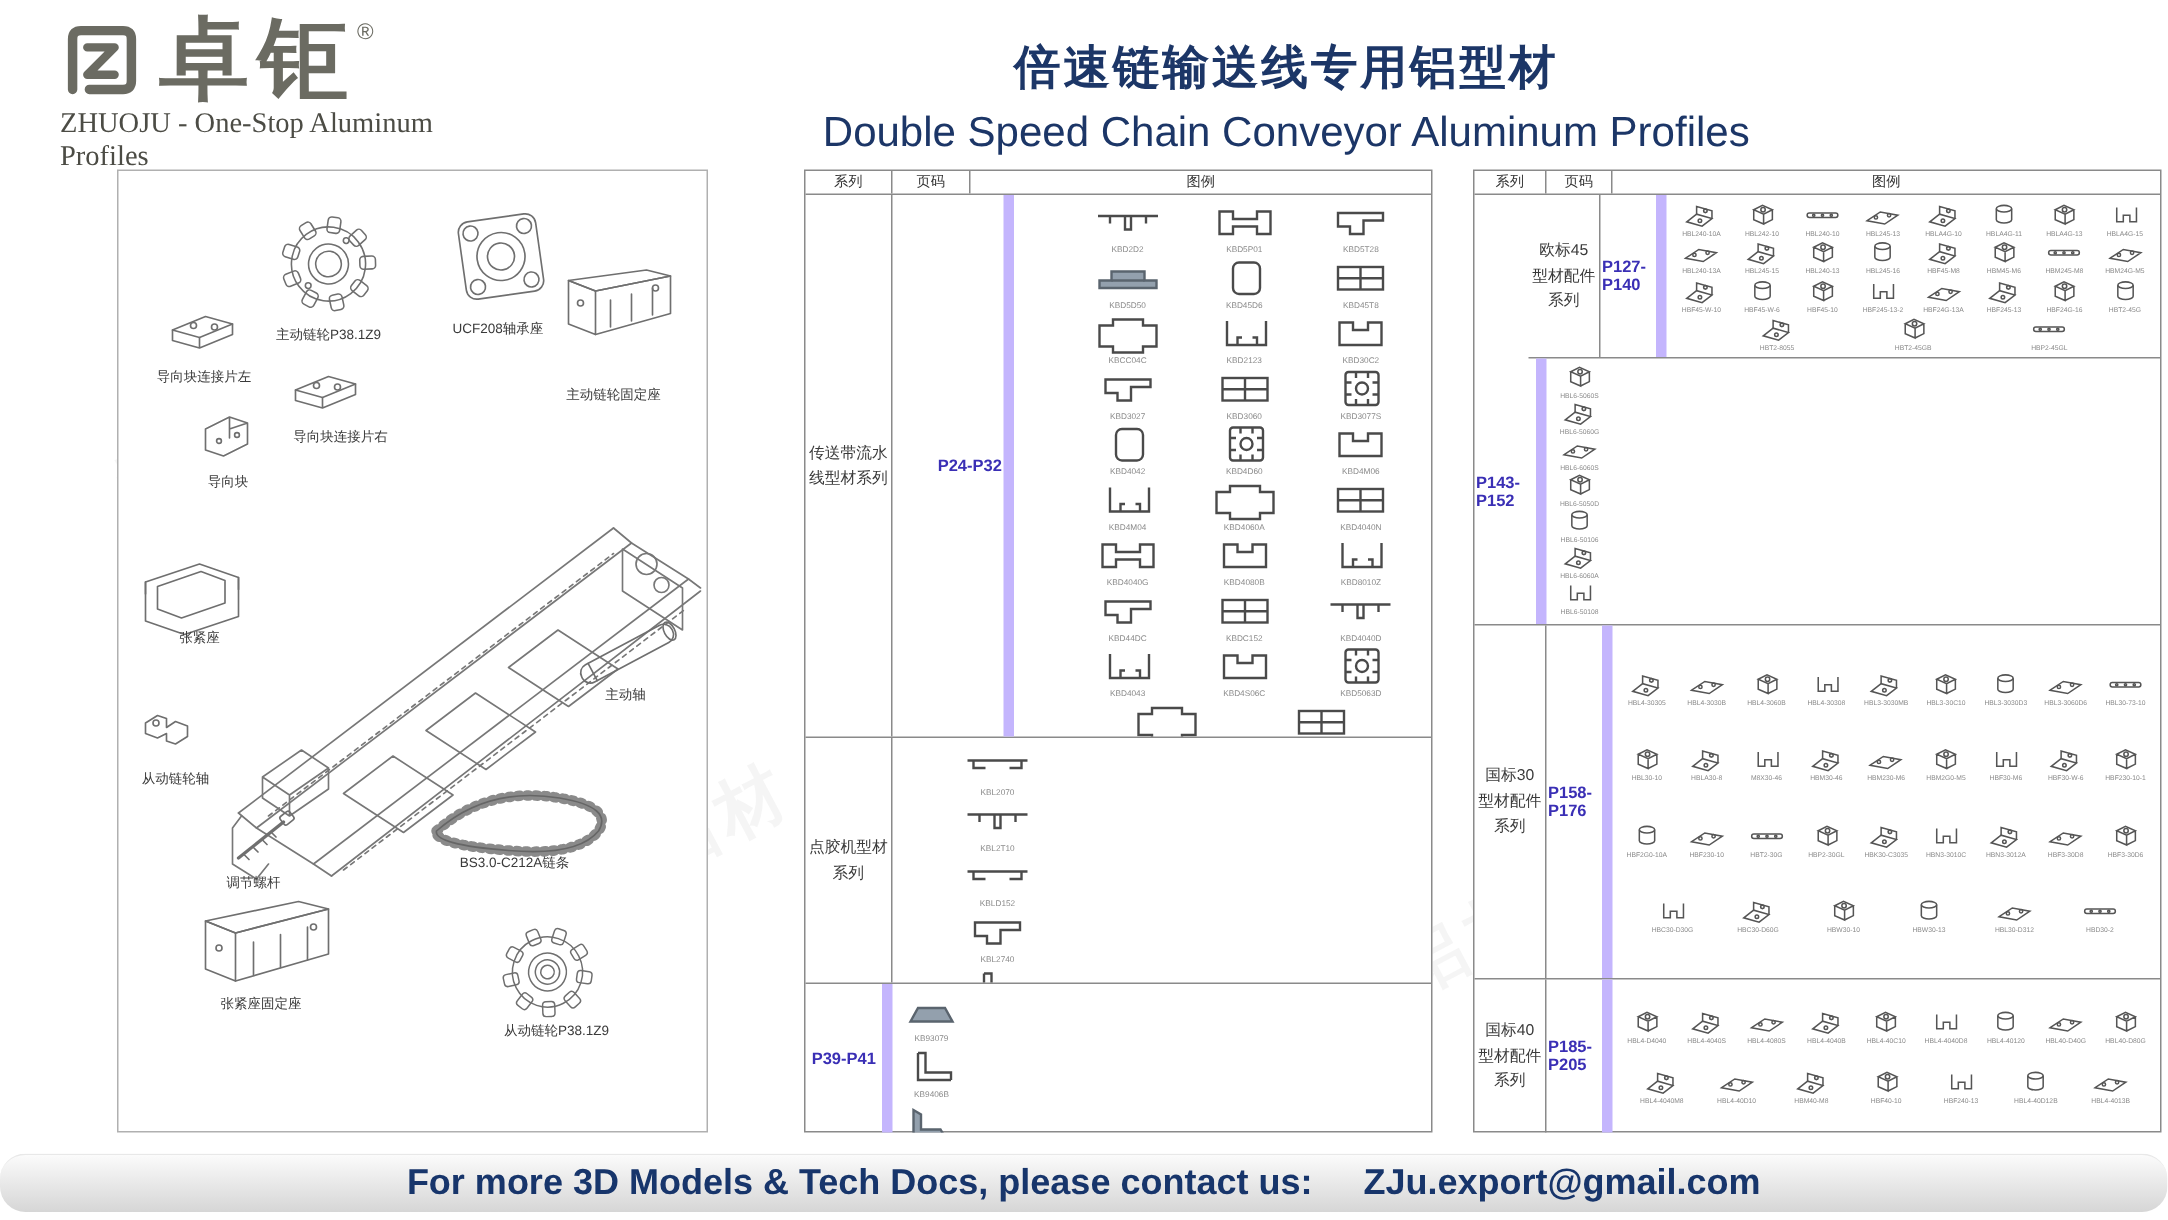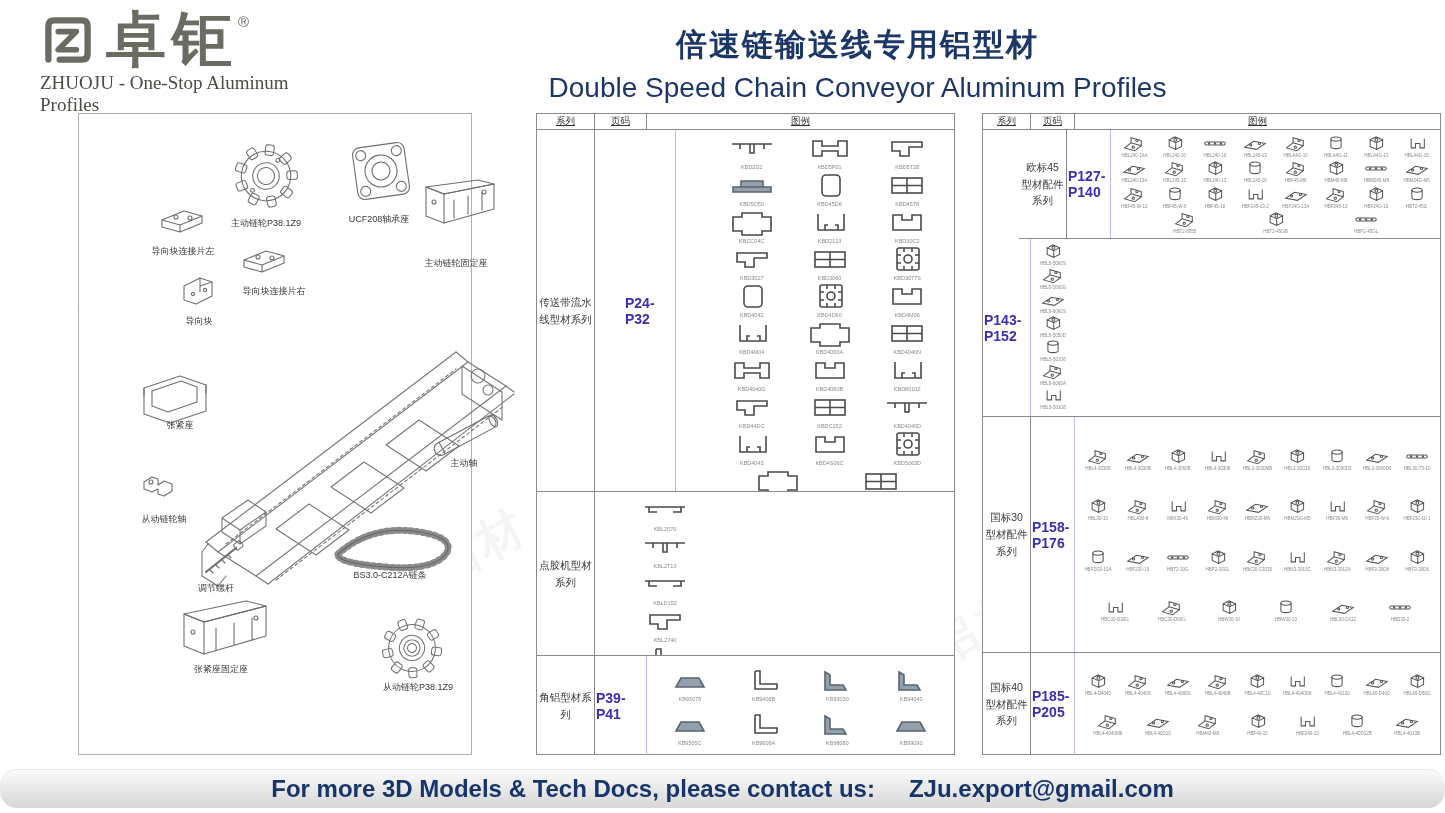--- a/index.html
+++ b/index.html
@@ -20,36 +20,36 @@
   .logo-text{font-size:60px;font-weight:bold;color:#6b6b62;letter-spacing:6px;line-height:56px;}
   .logo-reg{font-size:15px;color:#6b6b62;vertical-align:top;line-height:20px;}
   .logo-tagline{font-family:"Liberation Serif",serif;font-size:19px;color:#4c4c45;margin-top:4px;}
 
   .titles{position:absolute;left:350px;right:80px;top:24px;text-align:center;}
   .title-zh{font-size:31px;font-weight:bold;color:#1c3667;letter-spacing:2px;}
   .title-en{font-size:28px;color:#1c3667;margin-top:6px;}
 
   
   .panel{position:absolute;top:113px;height:642px;background:#fff;box-sizing:border-box;}
-  .panel-diagram{left:78px;width:394px;border:1px solid #b0b0b0;padding-left:47px;}
+  .panel-diagram{left:78px;width:394px;border:1px solid #b0b0b0;}
   .panel-mid{left:536px;width:419px;border:1px solid #8a8a8a;}
   .panel-right{left:982px;width:459px;border:1px solid #8a8a8a;}
 
   
-  .thead{display:grid;height:15px;border-bottom:1px solid #8a8a8a;font-size:9.5px;color:#333;text-decoration:underline;}
+  .thead{display:grid;height:15px;border-bottom:1px solid #8a8a8a;font-size:9.5px;color:#333;}
   .panel-mid .thead,.panel-mid .trow{grid-template-columns:58px 52px 1fr;}
   .panel-right .thead,.panel-right .trow{grid-template-columns:48px 44px 1fr;}
   .thead div{display:flex;align-items:center;justify-content:center;border-right:1px solid #8a8a8a;}
   .thead div:last-child{border-right:none;}
   .trow{display:grid;border-bottom:1px solid #8a8a8a;box-sizing:border-box;}
   .trow:last-child{border-bottom:none;}
   .series-cell{display:flex;align-items:center;justify-content:center;text-align:center;
       font-size:10.5px;color:#3a3a3a;line-height:1.6;border-right:1px solid #8a8a8a;padding:2px;}
-  .pages-cell{display:flex;align-items:center;justify-content:center;font-size:14px;
-      font-weight:bold;color:#3a2fb5;border-right:1px solid #c4b5fd;padding:1px;}
+  .pages-cell{display:flex;align-items:center;justify-content:center;font-size:11px;
+      font-weight:bold;color:#3a2fb5;border-right:7px solid #c4b5fd;padding:1px;}
   .legend-cell{display:flex;flex-wrap:wrap;justify-content:space-evenly;align-content:space-evenly;
       padding:3px 2px;overflow:hidden;}
 
   .pitem{display:flex;flex-direction:column;align-items:center;width:66px;}
   .pitem svg{width:48px;height:30px;stroke:#4a4a4a;stroke-width:1.6;fill:none;}
   .pcode{font-size:5.5px;color:#8a8a8a;margin-top:1px;white-space:nowrap;}
 
   .aitem{display:flex;flex-direction:column;align-items:center;width:38px;}
   .aitem svg{width:30px;height:19px;stroke:#555;stroke-width:1.4;fill:none;}
   .acode{font-size:4.5px;color:#8a8a8a;margin-top:0px;white-space:nowrap;}
@@ -603,21 +603,20 @@
       </div>
         <div class="pitem">
         <svg viewBox="0 0 48 30">
             <use href="#p4"></use>
           </svg>
         <span class="pcode">KBD2916</span>
       </div>
       </div>
   </div>
   <div class="trow" style="height:99px;">
-    <div class="series-cell">角铝型材系列</div>
     <div class="pages-cell">P39-P41</div>
     <div class="legend-cell">
 
     <div class="pitem">
         <svg viewBox="0 0 48 30">
             <use href="#p13"></use>
           </svg>
         <span class="pcode">KB93079</span>
       </div>
         <div class="pitem">

